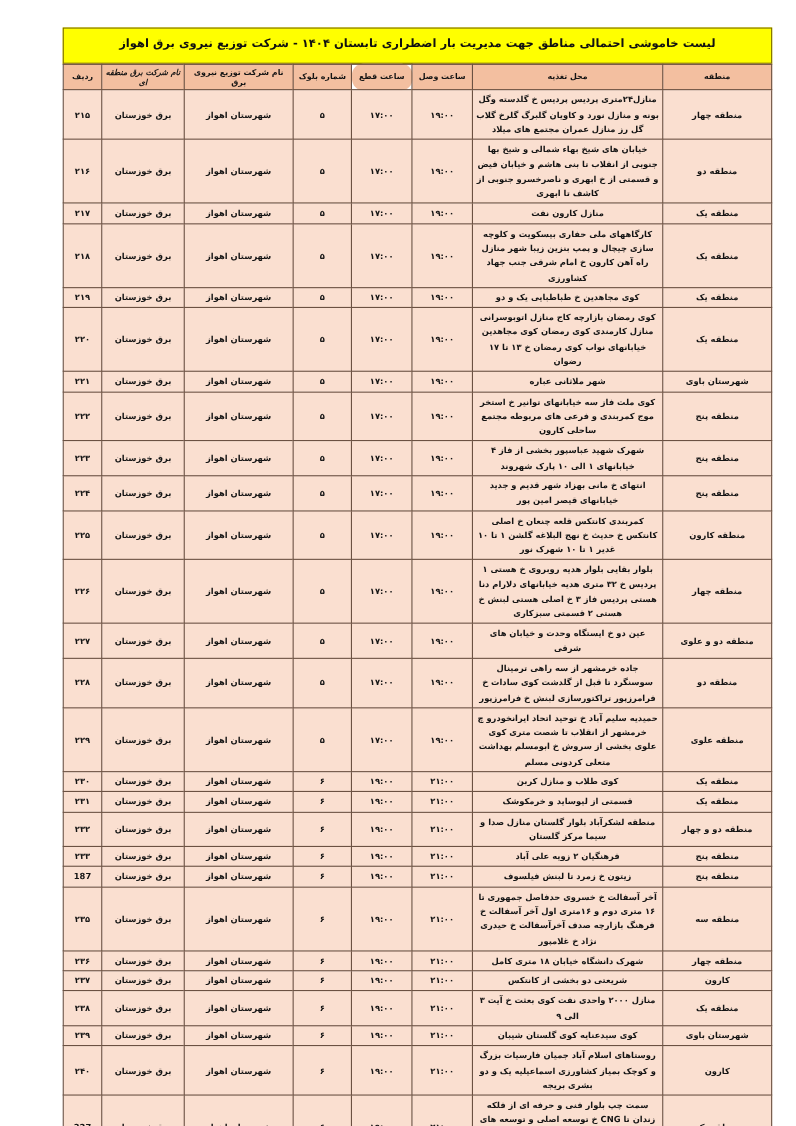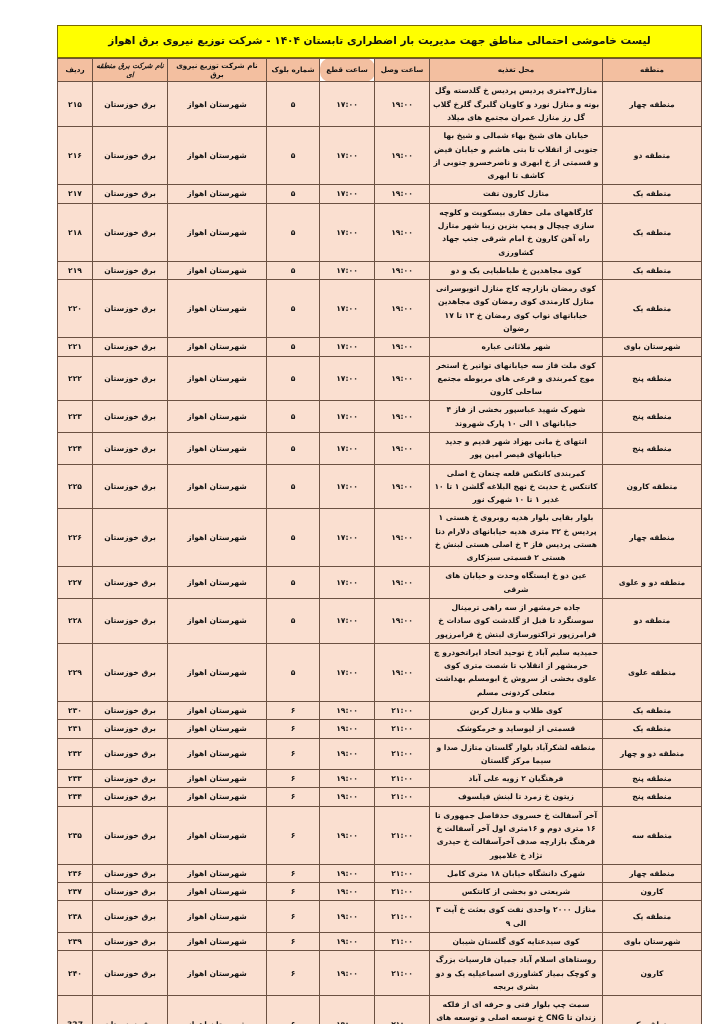--- a/index.html
+++ b/index.html
@@ -302,21 +302,21 @@
           <td class="c-radif">۲۳۳</td>
         </tr>
         <tr>
           <td class="c-zone">منطقه پنج</td>
           <td class="c-feed">زیتون خ زمرد تا لبنش فیلسوف</td>
           <td class="c-on">۲۱:۰۰</td>
           <td class="c-off">۱۹:۰۰</td>
           <td class="c-block">۶</td>
           <td class="c-dist">شهرستان اهواز</td>
           <td class="c-regional">برق خوزستان</td>
-          <td class="c-radif">۲۳۴</td>
+          <td class="c-radif">187</td>
         </tr>
         <tr>
           <td class="c-zone">منطقه سه</td>
           <td class="c-feed">آخر آسفالت   خ خسروی حدفاصل جمهوری تا ۱۶ متری دوم و ۱۶متری اول آخر آسفالت   خ فرهنگ   بازارچه صدف   آخرآسفالت خ حیدری نژاد   خ غلامپور</td>
           <td class="c-on">۲۱:۰۰</td>
           <td class="c-off">۱۹:۰۰</td>
           <td class="c-block">۶</td>
           <td class="c-dist">شهرستان اهواز</td>
           <td class="c-regional">برق خوزستان</td>
           <td class="c-radif">۲۳۵</td>

